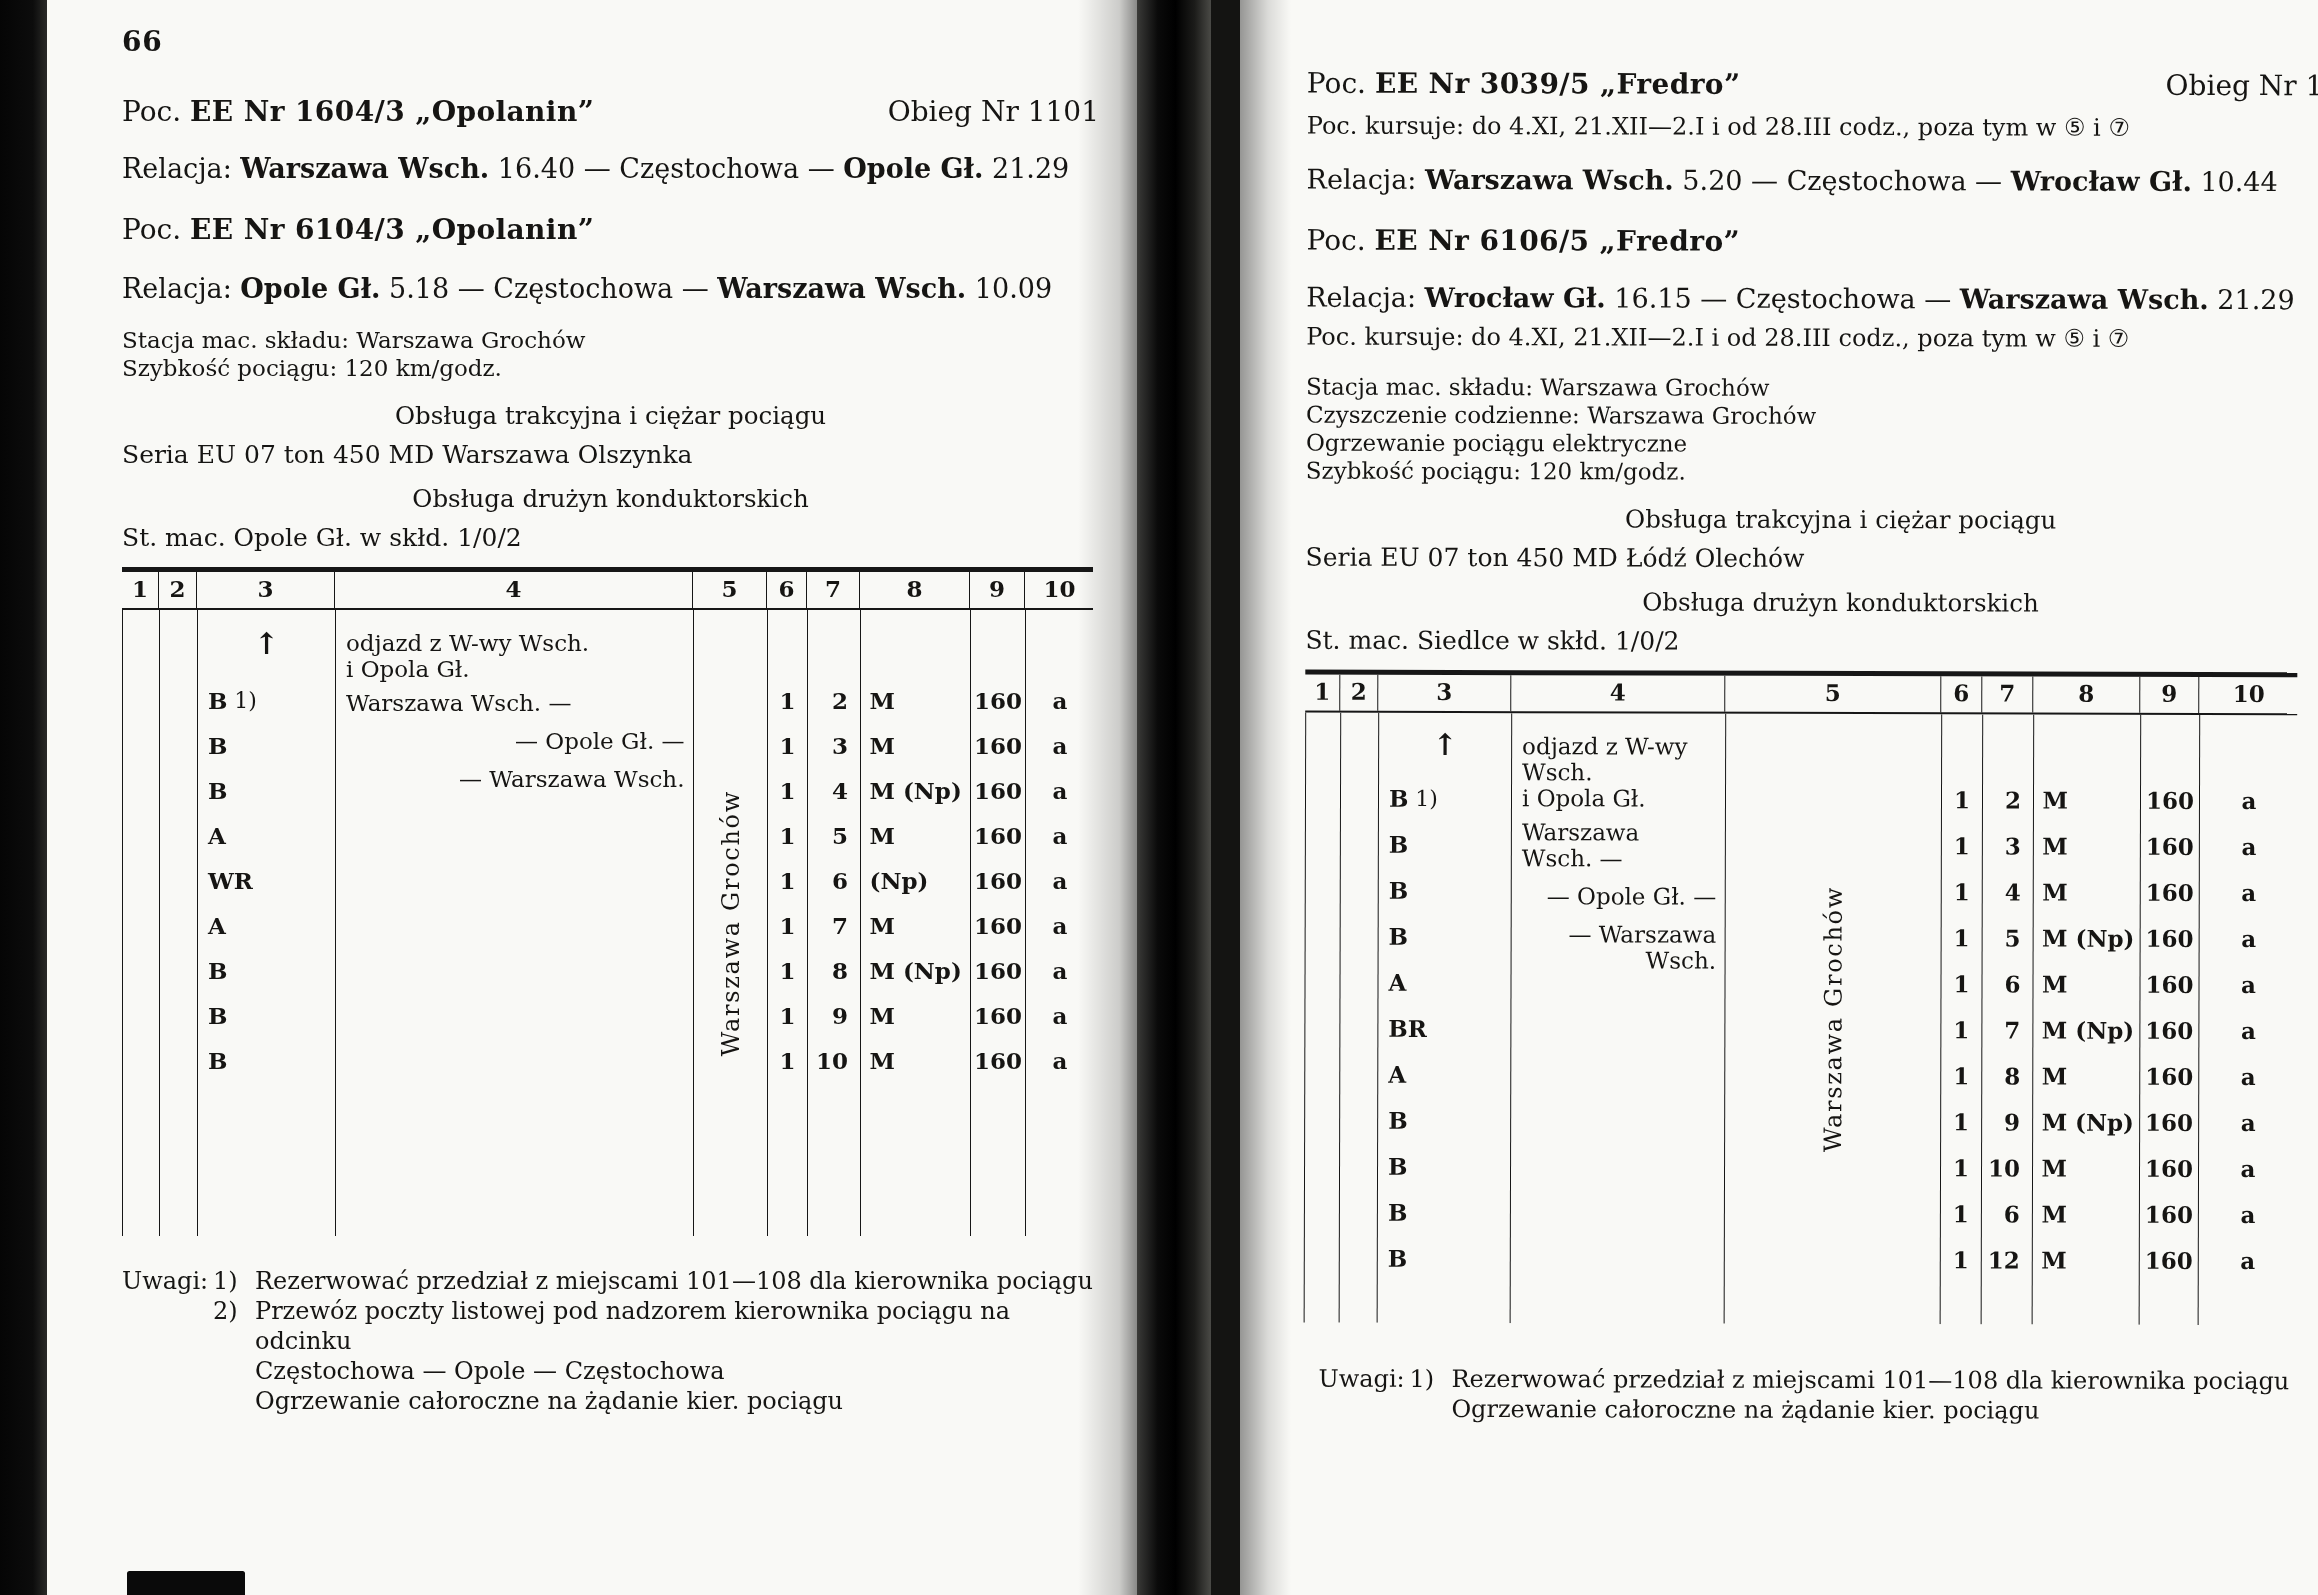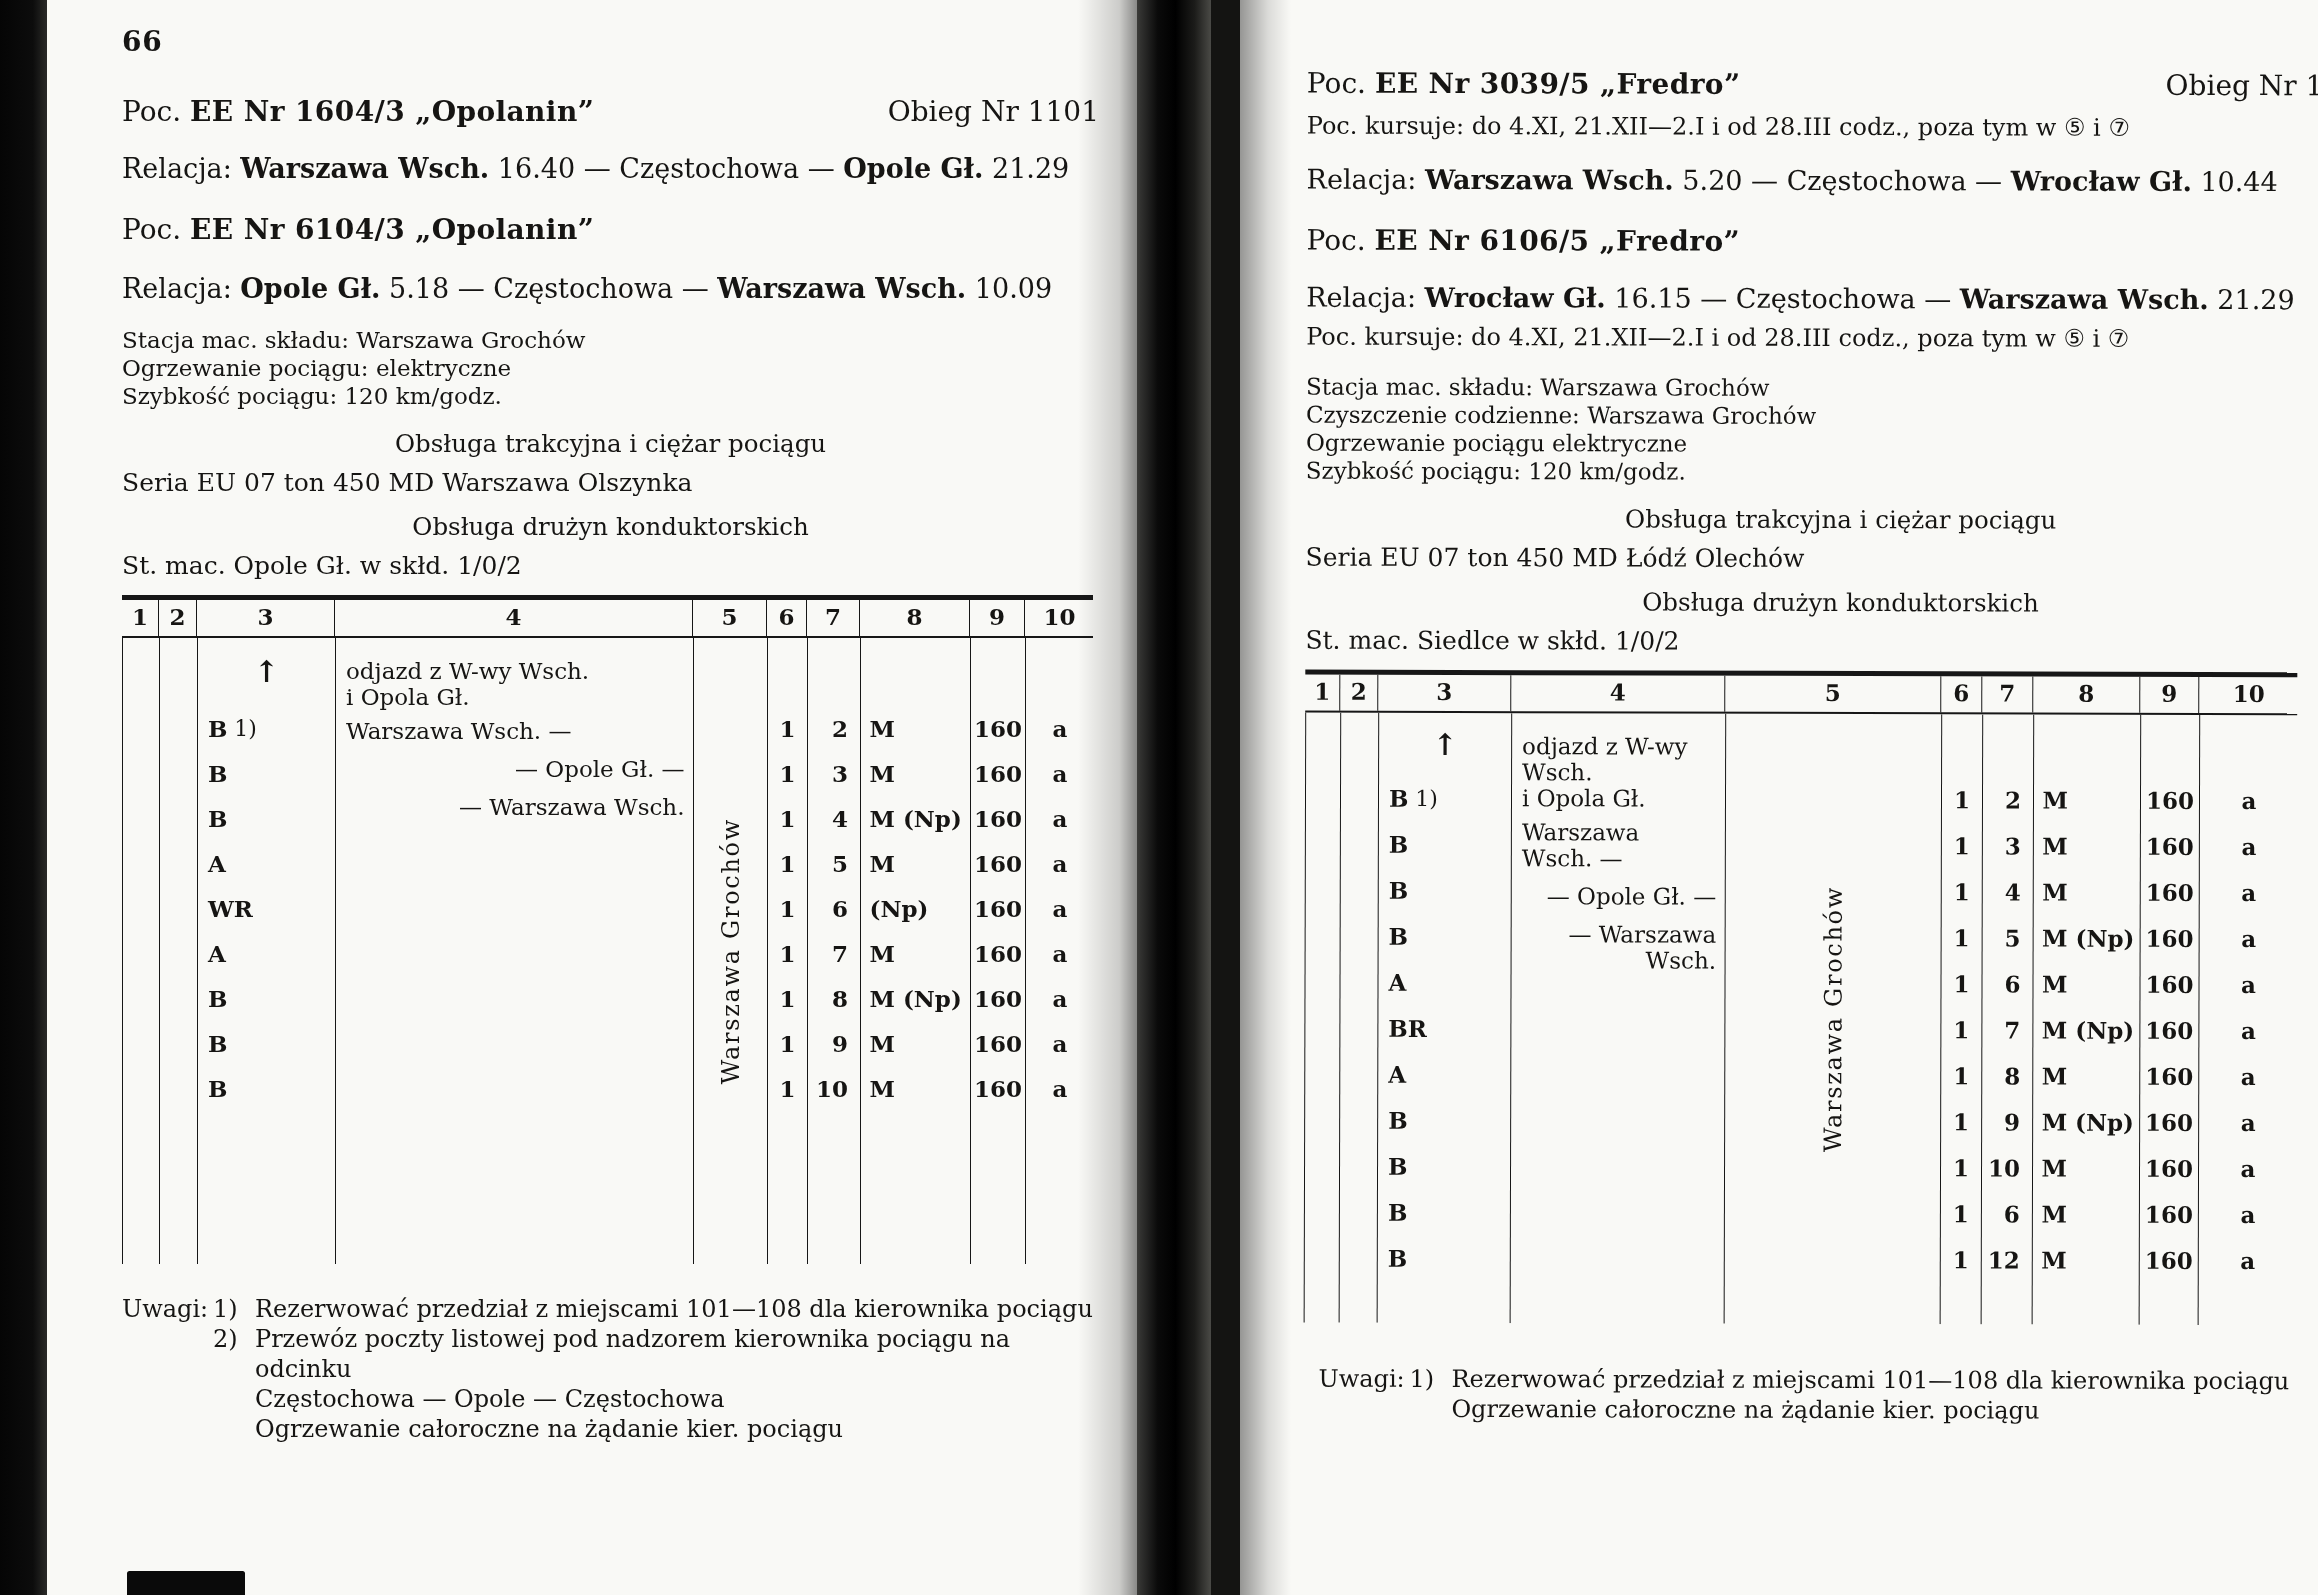--- a/index.html
+++ b/index.html
@@ -130,21 +130,20 @@
         <span>5.18</span>
         <span>—</span>
         <span>Częstochowa</span>
         <span>—</span>
         <b>Warszawa Wsch.</b>
         <span>10.09</span>
       </div>
 
       <div class="details">
           <div class="dline">Stacja mac. składu: Warszawa Grochów</div>
-          <div class="dline">Ogrzewanie pociągu: elektryczne</div>
           <div class="dline">Szybkość pociągu: 120 km/godz.</div>
         </div>
 
       <div class="heading">Obsługa trakcyjna i ciężar pociągu</div>
       <div class="seria">Seria EU 07 ton 450 MD Warszawa Olszynka</div>
       <div class="heading">Obsługa drużyn konduktorskich</div>
       <div class="stmac">St. mac. Opole Gł. w skłd. 1/0/2</div>
 
       <div class="ttable tleftg">
         <div class="thead">

